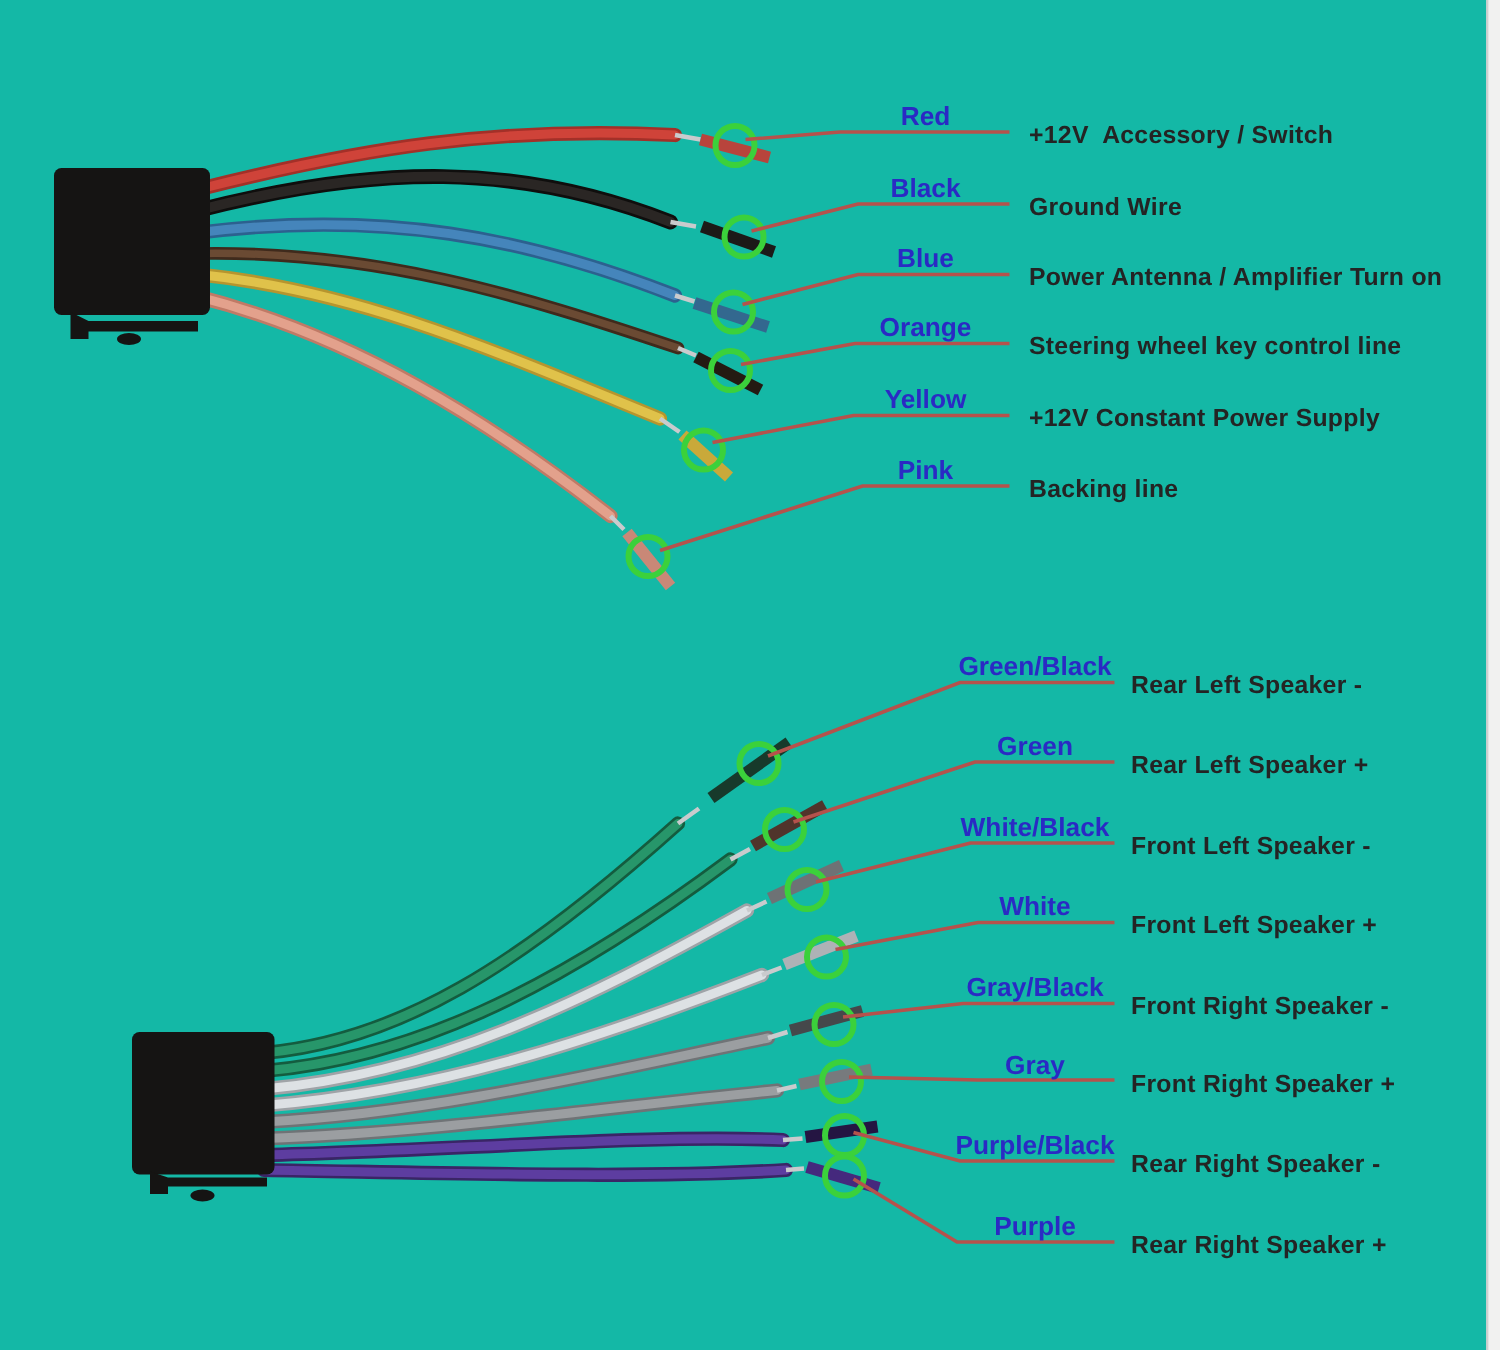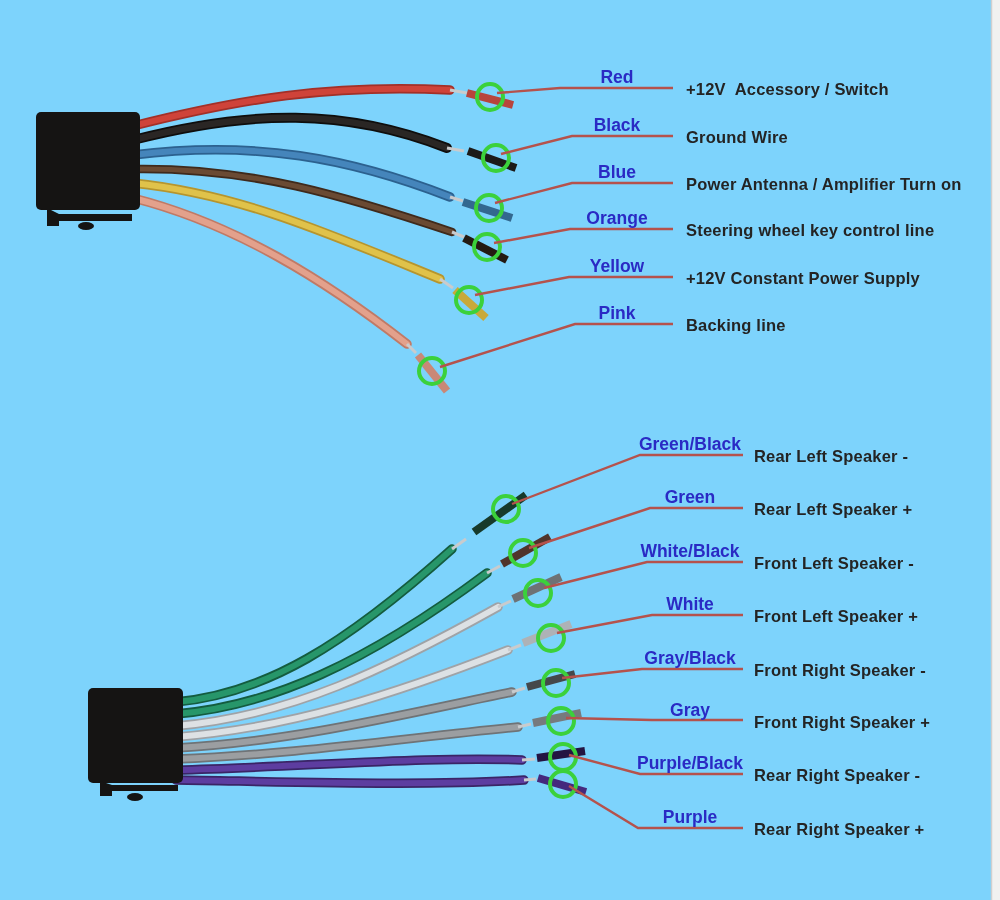--- a/index.html
+++ b/index.html
@@ -1,16 +1,16 @@
 <!DOCTYPE html>
 <html><head>
 <meta charset="utf-8">
 <style>
   html,body{margin:0;padding:0;background:#e9e9e9;}
-  .stage{width:1000px;height:900px;background:#7dd3fc;position:relative;margin:0 auto;
+  .stage{width:1000px;height:900px;background:#14b8a6;position:relative;margin:0 auto;
          font-family:"Liberation Sans",sans-serif;}
   svg{display:block;}
   svg text{font-family:"Liberation Sans",sans-serif;font-weight:bold;white-space:pre;}
   text.lbl{font-size:17.5px;}
   text.fn{font-size:16.5px;letter-spacing:.2px;}
 </style>
 </head>
 <body>
 
 <div class="stage">

